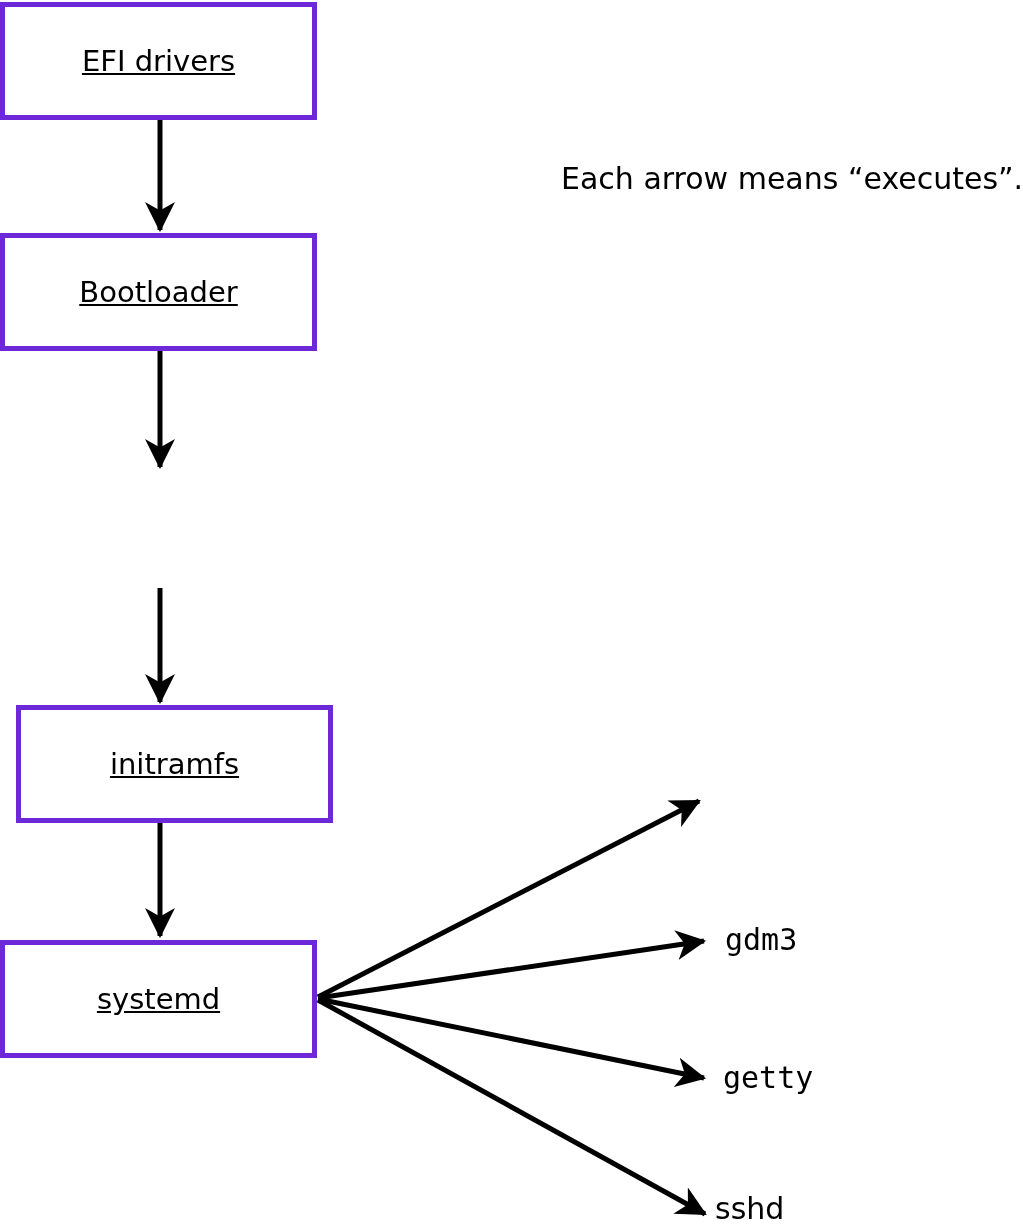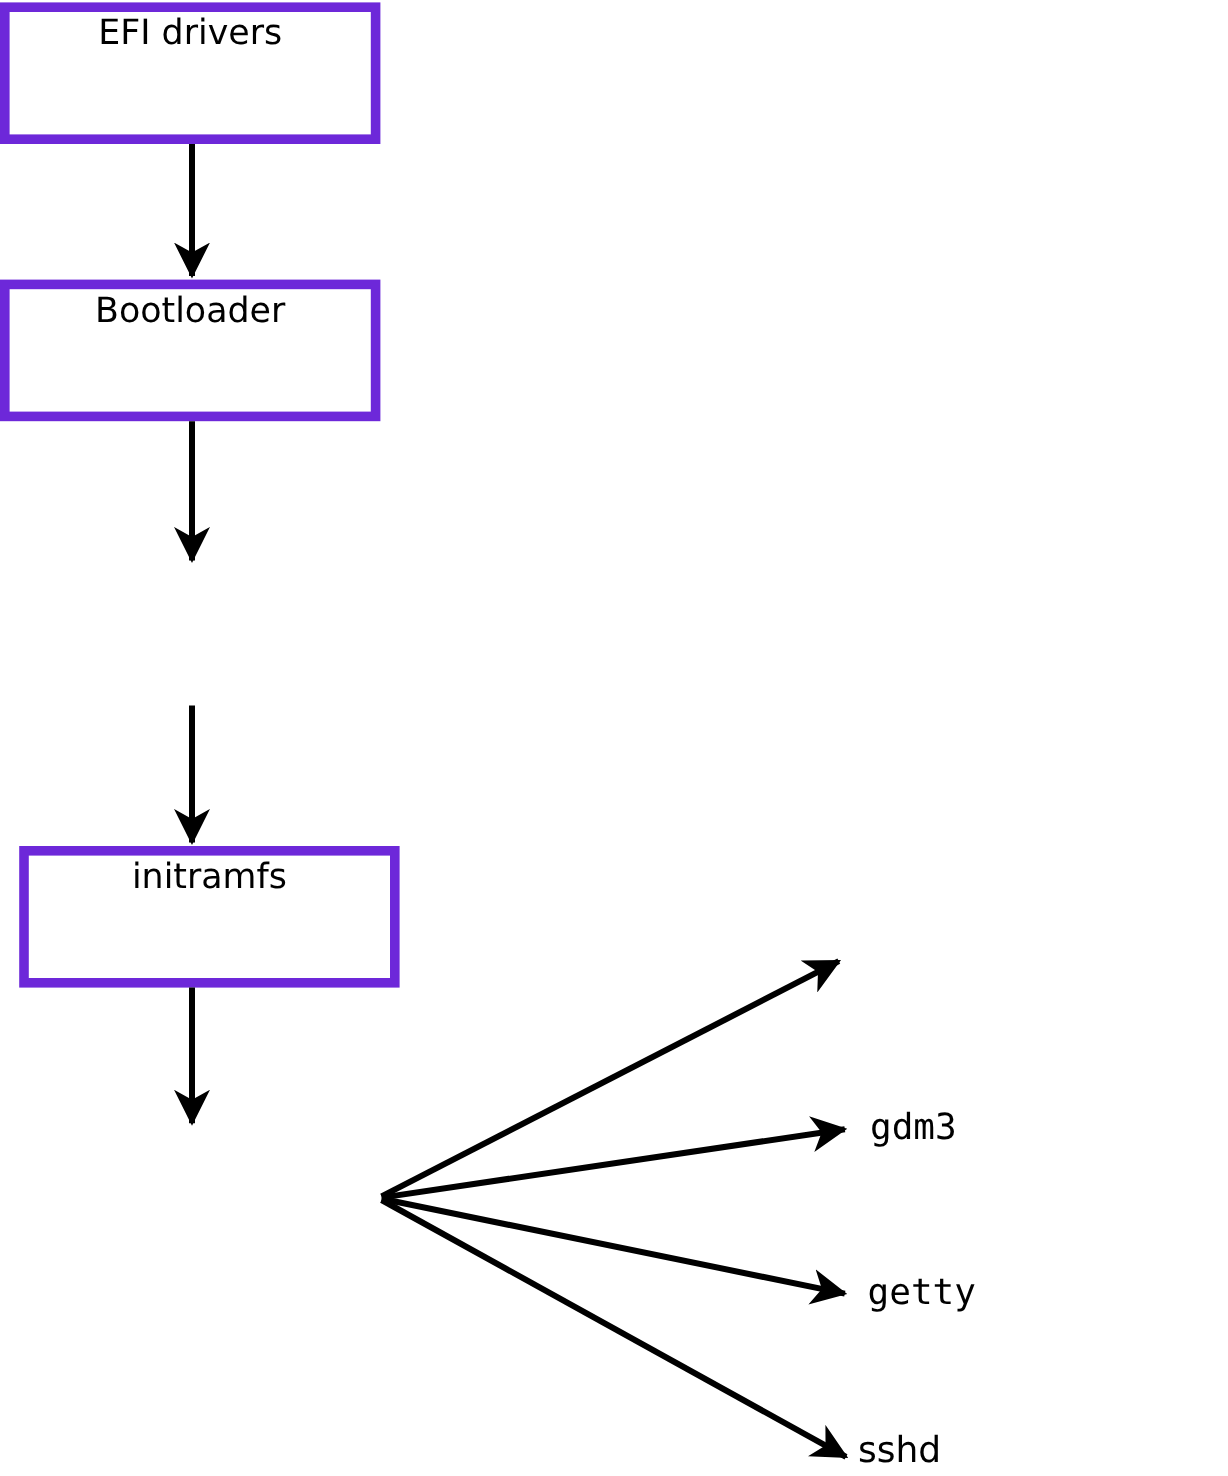--- a/index.html
+++ b/index.html
@@ -10,25 +10,27 @@
     background: #ffffff;
     color: #000000;
     font-family: "DejaVu Sans", sans-serif;
     overflow: hidden;
   }
   .box {
     position: absolute;
     left: 0;
     width: 317px;
     height: 118px;
-    border: 8px solid #6d28d9;
+    border: 5px solid #6d28d9;
     box-sizing: border-box;
     background: #ffffff;
     display: flex;
+    align-items: center;
     justify-content: center;
+    text-decoration: underline;
   }
   .box span {
     font-size: 29px;
     line-height: 1.2;
     white-space: nowrap;
   }
   .b1 { top: 2px; }
   .b2 { top: 233px; }
   .b3 { top: 470px; }
   .b4 { top: 705px; margin-left: 16px; }
@@ -59,29 +61,33 @@
     height: 1230px;
     pointer-events: none;
   }
   svg.arrows line { stroke: #000000; stroke-width: 5; }
 </style>
 </head>
 <body>
 
 <div class="stage">
 
+  <div class="note">Each arrow means “executes”.</div>
 
   <div class="box b1">
     <span>EFI drivers</span>
   </div>
   <div class="box b2">
     <span>Bootloader</span>
   </div>
   <div class="box b4">
     <span>initramfs</span>
+  </div>
+  <div class="box b5">
+    <span>systemd</span>
   </div>
 
   <svg class="arrows" viewBox="0 0 1023 1230" xmlns="http://www.w3.org/2000/svg">
     <defs>
       <marker id="ah" viewBox="0 0 10 10" refX="9.3" refY="5" markerWidth="6" markerHeight="6" orient="auto">
         <path d="M0,0 L10,5 L0,10 L2.8,5 Z" fill="#000000"></path>
       </marker>
     </defs>
     <line x1="160" y1="120" x2="160" y2="230" marker-end="url(#ah)"></line>
     <line x1="160" y1="351" x2="160" y2="467" marker-end="url(#ah)"></line>

